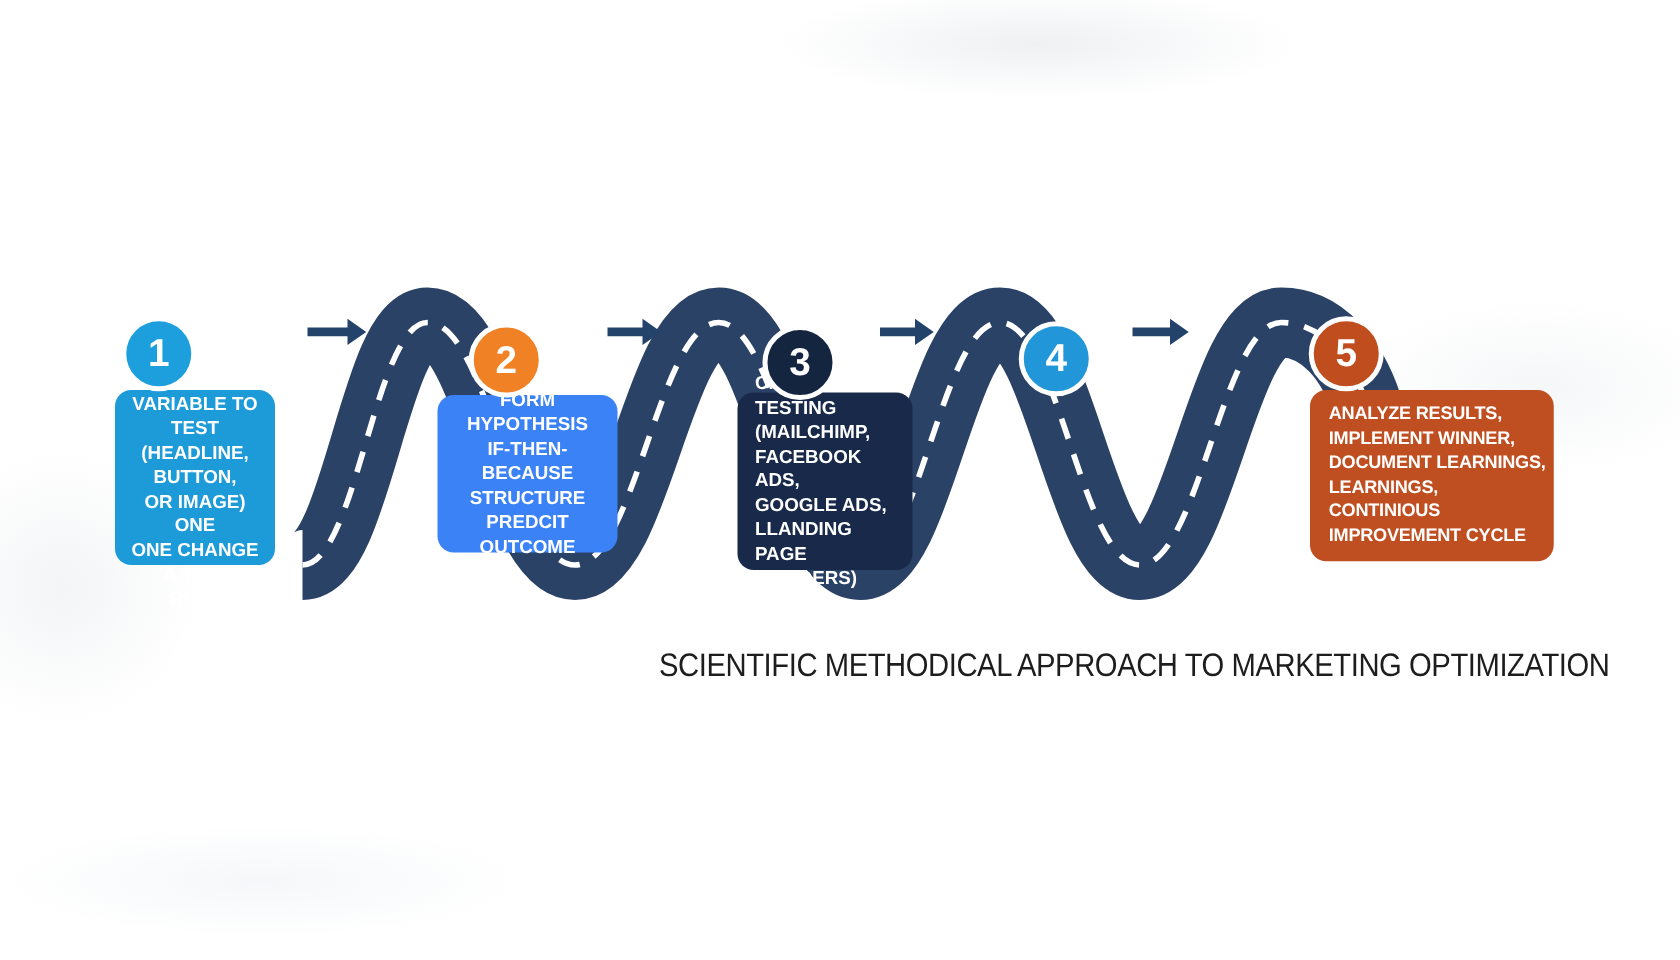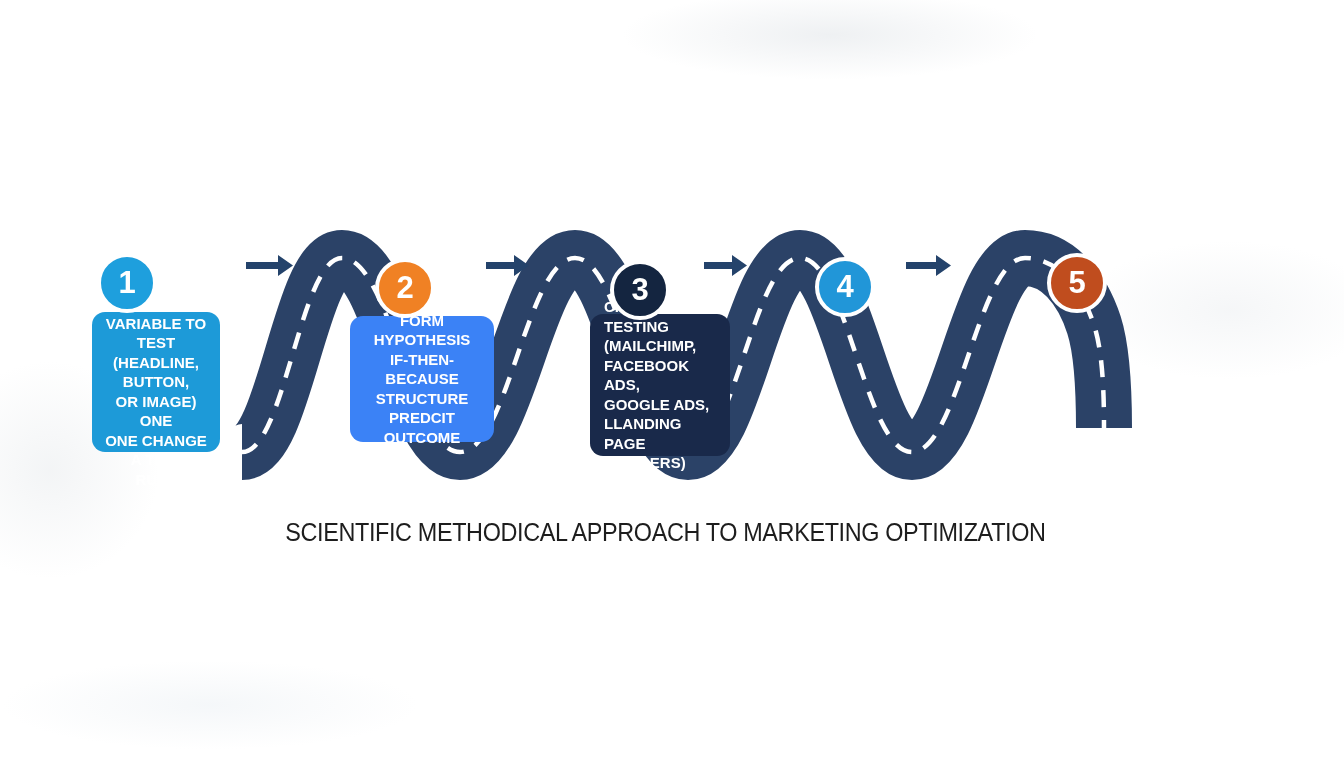--- a/index.html
+++ b/index.html
@@ -40,21 +40,21 @@
   .g2{left:375px;top:258px;background:#f08124;}
   .b3{left:590px;top:314px;width:140px;height:142px;background:#19294a;text-align:left;font-size:15px;line-height:19.5px;padding:8px 4px 8px 14px;}
   .g3{left:610px;top:260px;background:#142540;}
   .b4{left:795px;top:316px;width:134px;height:130px;background:#27a0e1;text-align:left;font-size:14px;line-height:19px;letter-spacing:-0.2px;padding:8px 2px 8px 12px;}
   .g4{left:815px;top:257px;background:#2196d8;}
   .b5{left:1048px;top:312px;width:195px;height:137px;background:#bf4f20;text-align:left;font-size:14.5px;line-height:19.5px;letter-spacing:-0.2px;padding:8px 4px 8px 15px;}
   .g5{left:1047px;top:253px;background:#c04d1e;}
 
   .caption{
     position:absolute;z-index:2;left:0;top:517px;width:1330px;
-    text-align:center;color:#1d1d1d;font-size:26px;font-weight:bold;
+    text-align:right;color:#1d1d1d;font-size:26px;font-weight:bold;
   }
   .caption .cap-inner{display:inline-block;transform:scaleX(0.9);transform-origin:50% 50%;letter-spacing:-0.4px;font-weight:normal;}
 </style>
 </head>
 <body>
 
 <div id="canvas">
 
   <div class="wisp w1"></div>
   <div class="wisp w2"></div>
@@ -123,18 +123,25 @@
 BUILDERS)</div>
   </div>
 
   <div class="badge g4">
     <span>4</span>
   </div>
 
   <div class="badge g5">
     <span>5</span>
   </div>
+  <div class="box b5">
+    <div class="txt">ANALYZE RESULTS,
+IMPLEMENT WINNER,
+DOCUMENT LEARNINGS,
+LEARNINGS, CONTINIOUS
+IMPROVEMENT CYCLE</div>
+  </div>
 
   <div class="caption">
     <span class="cap-inner">SCIENTIFIC METHODICAL APPROACH TO MARKETING OPTIMIZATION</span>
   </div>
 
 </div>
 
 </body></html>

